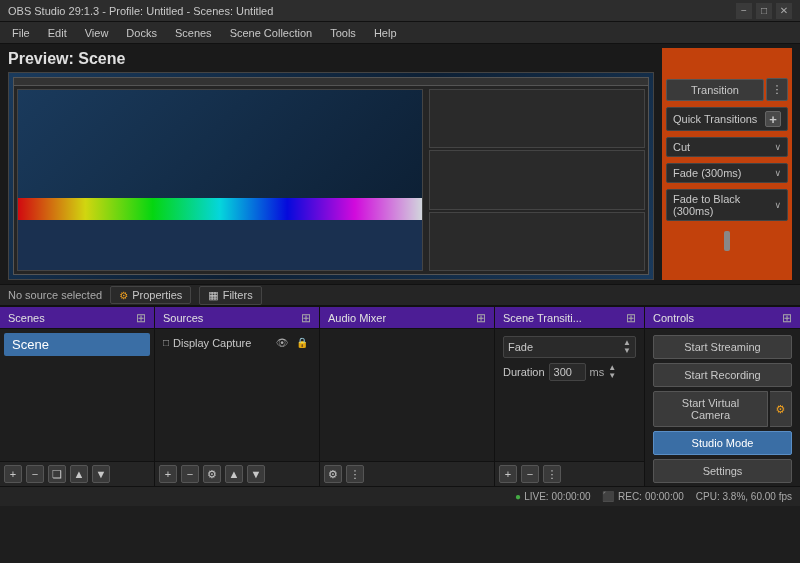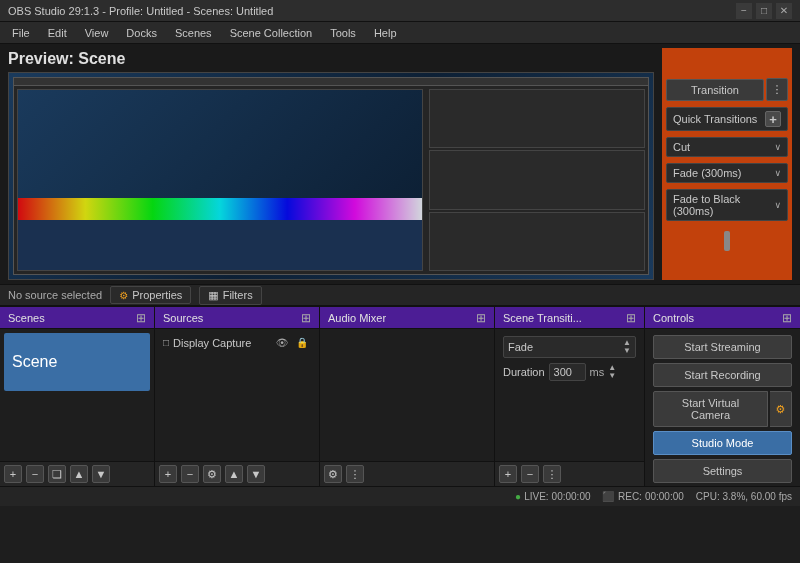--- a/index.html
+++ b/index.html
@@ -239,24 +239,24 @@
       padding: 4px;
       overflow: hidden;
       background: #1e1e1e;
     }
     #scenes-panel { width: 155px; }
     #sources-panel { width: 165px; }
     #audio-panel { width: 175px; }
     #transitions-panel { width: 150px; }
     #controls-panel { flex: 1; border-right: none; }
     .scene-item {
-      padding: 20px 8px;
-      cursor: pointer;
-      border-radius: 2px;
-      font-size: 16px;
+      padding: 4px 8px;
+      cursor: pointer;
+      border-radius: 2px;
+      font-size: 13px;
     }
     .scene-item.active {
       background: #3a6ea5;
       color: white;
     }
     .source-item {
       display: flex;
       align-items: center;
       gap: 4px;
       padding: 3px 4px;

